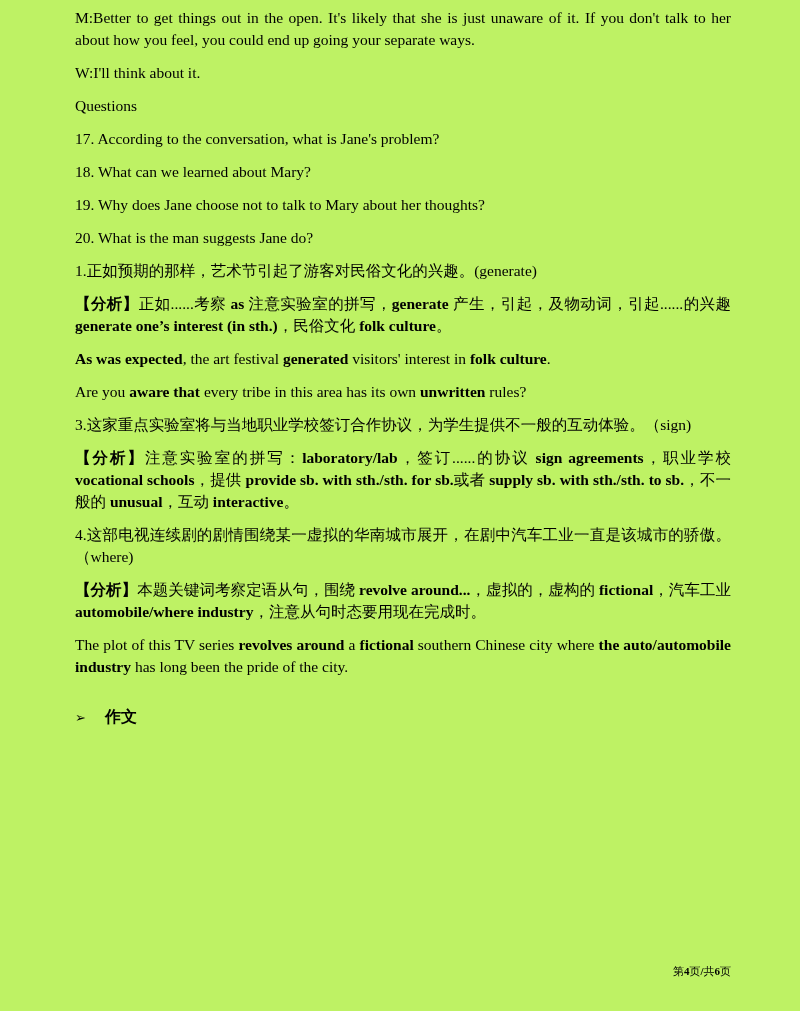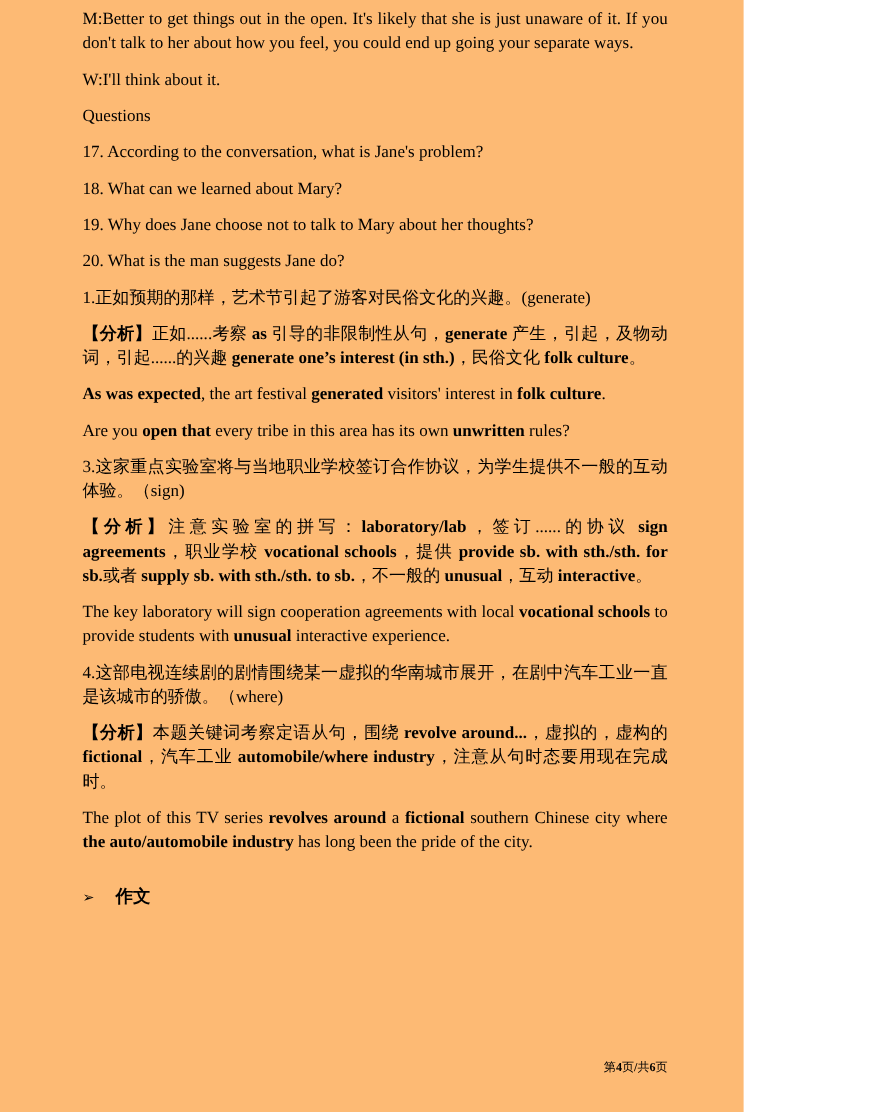--- a/index.html
+++ b/index.html
@@ -2,23 +2,23 @@
 <html><head>
 <meta charset="utf-8">
 <style>
   html, body {
     margin: 0;
     padding: 0;
     background: #ffffff;
   }
   .page {
     position: relative;
-    width: 676px;
+    width: 800px;
     height: 1011px;
-    background: #fdba74;
+    background: #bef264;
     color: #000000;
     font-family: "Liberation Serif", "DejaVu Serif", serif;
     overflow: hidden;
   }
   .content {
     padding: 7px 69px 0 75px;
   }
   p.para {
     margin: 0 0 11px 0;
     font-size: 15.5px;
@@ -64,28 +64,27 @@
     <p class="para noj">W:I'll think about it.</p>
 
     <p class="para noj">Questions</p>
     <p class="para noj">17. According to the conversation, what is Jane's problem?</p>
     <p class="para noj">18. What can we learned about Mary?</p>
     <p class="para noj">19. Why does Jane choose not to talk to Mary about her thoughts?</p>
     <p class="para noj">20. What is the man suggests Jane do?</p>
 
 
     <p class="para">1.正如预期的那样，艺术节引起了游客对民俗文化的兴趣。(generate)</p>
-    <p class="para"><span class="b">【分析】</span><span>正如......考察 </span><span class="b">as</span><span> 引导的非限制性从句，</span><span class="b">generate</span><span> 产生，引起，及物动词，引起......的兴趣 </span><span class="b">generate one’s interest (in sth.)</span><span>，民俗文化 </span><span class="b">folk culture</span><span>。</span></p>
+    <p class="para"><span class="b">【分析】</span><span>正如......考察 </span><span class="b">as</span><span> 注意实验室的拼写，</span><span class="b">generate</span><span> 产生，引起，及物动词，引起......的兴趣 </span><span class="b">generate one’s interest (in sth.)</span><span>，民俗文化 </span><span class="b">folk culture</span><span>。</span></p>
     <p class="para"><span class="b">As was expected</span><span>, the art festival </span><span class="b">generated</span><span> visitors' interest in </span><span class="b">folk culture</span><span>.</span></p>
 
-    <p class="para"><span>Are you </span><span class="b">open that</span><span> every tribe in this area has its own </span><span class="b">unwritten</span><span> rules?</span></p>
+    <p class="para"><span>Are you </span><span class="b">aware that</span><span> every tribe in this area has its own </span><span class="b">unwritten</span><span> rules?</span></p>
 
     <p class="para">3.这家重点实验室将与当地职业学校签订合作协议，为学生提供不一般的互动体验。（sign)</p>
     <p class="para"><span class="b">【分析】</span><span>注意实验室的拼写：</span><span class="b">laboratory/lab</span><span>，签订......的协议 </span><span class="b">sign agreements</span><span>，职业学校 </span><span class="b">vocational schools</span><span>，提供 </span><span class="b">provide sb. with sth./sth. for sb.</span><span>或者 </span><span class="b">supply sb. with sth./sth. to sb.</span><span>，不一般的 </span><span class="b">unusual</span><span>，互动 </span><span class="b">interactive</span><span>。</span></p>
-    <p class="para"><span>The key laboratory will sign cooperation agreements with local </span><span class="b">vocational schools</span><span> to provide students with </span><span class="b">unusual</span><span> interactive experience.</span></p>
 
     <p class="para">4.这部电视连续剧的剧情围绕某一虚拟的华南城市展开，在剧中汽车工业一直是该城市的骄傲。（where)</p>
     <p class="para"><span class="b">【分析】</span><span>本题关键词考察定语从句，围绕 </span><span class="b">revolve around...</span><span>，虚拟的，虚构的 </span><span class="b">fictional</span><span>，汽车工业 </span><span class="b">automobile/where industry</span><span>，注意从句时态要用现在完成时。</span></p>
     <p class="para"><span>The plot of this TV series </span><span class="b">revolves around</span><span> a </span><span class="b">fictional</span><span> southern Chinese city where </span><span class="b">the auto/automobile industry</span><span> has long been the pride of the city.</span></p>
 
     <p class="para section-heading"><span class="bullet">➢</span><span>作文</span></p>
 
   </div>
 
   <div class="footer"><span>第</span><span class="b">4</span><span>页</span><span class="b">/</span><span>共</span><span class="b">6</span><span>页</span></div>

